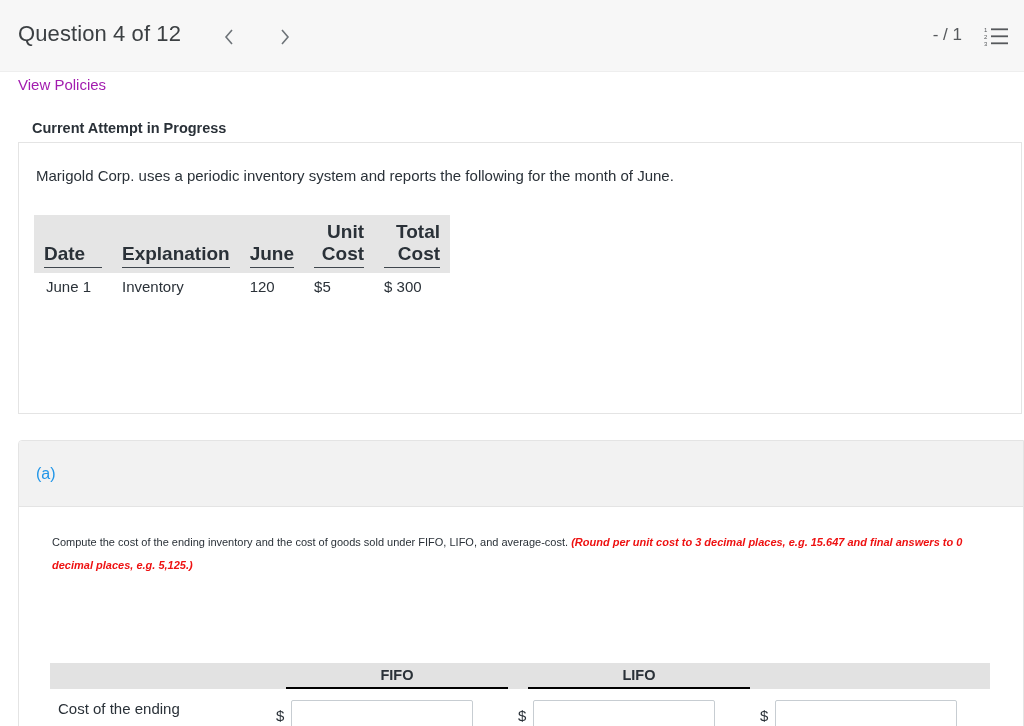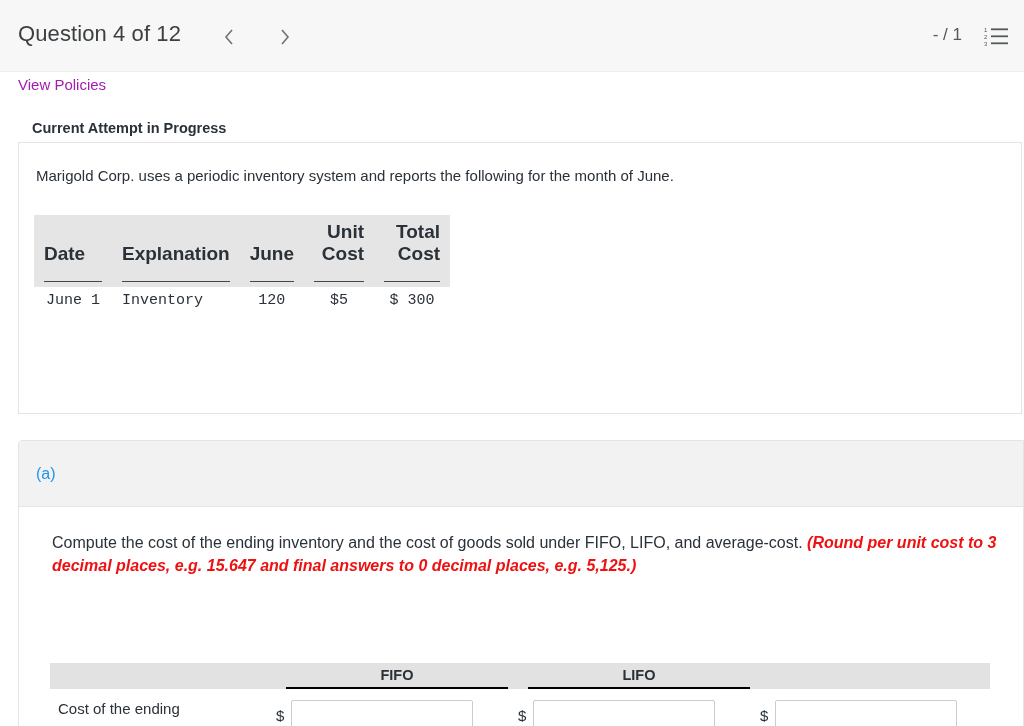--- a/index.html
+++ b/index.html
@@ -76,31 +76,30 @@
   .inv th {
     background: #e5e5e5;
     font-size: 19px; font-weight: bold; color: #2a3138;
     vertical-align: bottom;
     padding: 6px 10px 5px 10px;
     text-align: left;
   }
   .inv th .hdr-inner {
     display: block;
     border-bottom: 1.5px solid #3f464d;
-    padding-bottom: 16px;
+    padding-bottom: 2px;
   }
   .inv th.num .hdr-inner, .inv th.num { text-align: right; }
   .inv th.wrap .hdr-inner { white-space: normal; }
   .inv td {
     font-size: 15px; color: #2a3138;
     padding: 5px 10px 4px 10px;
     white-space: nowrap;
-    font-family: Liberation Mono, monospace;
-  }
-  .inv td.num { text-align: center; }
+  }
+  .inv td.num { text-align: left; }
   .inv tr td:first-child { padding-left: 12px; }
   .col-date     { width: 78px; }
   .col-expl     { width: 110px; }
   .col-units    { width: 62px; }
   .col-unitcost { width: 70px; }
   .col-total    { width: 76px; }
   .pad-head { height: 12px; display:block; }
 
   
   .card-a {
@@ -115,21 +114,21 @@
     border-bottom: 1px solid #e4e4e4;
   }
   .a-label {
     position: absolute; left: 17px; top: 24px;
     font-size: 16px; color: #2196e8;
   }
   .a-body { position: absolute; left: 0; top: 66px; width: 100%; }
 
   .instruction {
     position: absolute; left: 33px; top: 24px; width: 950px;
-    font-size: 16px; line-height: 23px; color: #2a3138;
+    font-size: 11px; line-height: 23px; color: #2a3138;
   }
   .instruction .rounding {
     color: #ee1111; font-weight: bold; font-style: italic;
   }
 
   
   .ansgrid {
     position: absolute; left: 31px; top: 156px; width: 940px;
   }
   .ans-headrow {

